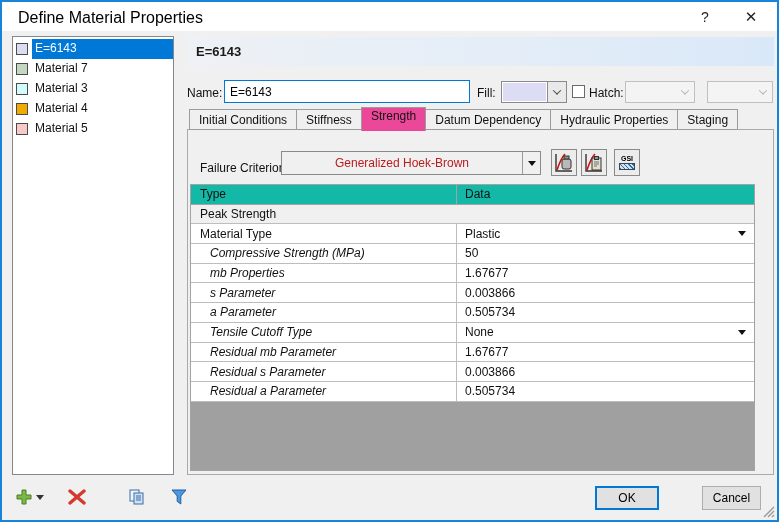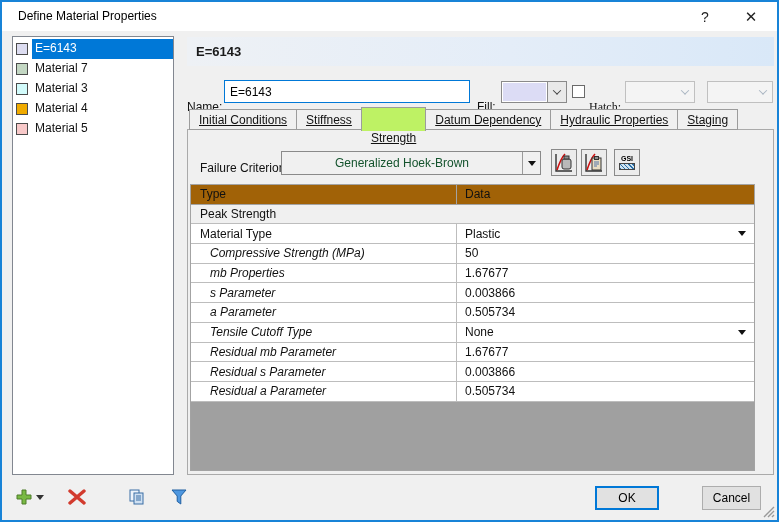--- a/index.html
+++ b/index.html
@@ -4,21 +4,21 @@
 <style>
   * { margin:0; padding:0; box-sizing:border-box; }
   html,body { width:779px; height:522px; }
   body { font-family:"Liberation Sans","DejaVu Sans",sans-serif; font-size:12px; color:#111; }
 
   .dialog { position:relative; width:779px; height:522px; background:#f0f0f0;
             border:2px solid #1883d7; overflow:hidden; }
 
   
   .titlebar { position:absolute; left:0; top:0; right:0; height:29px; background:#ffffff; }
-  .title { position:absolute; left:16px; top:7px; font-size:12px; color:#000; }
+  .title { position:absolute; left:16px; top:7px; font-size:16px; color:#000; }
   .cap-btn { position:absolute; top:0; width:40px; height:29px; display:flex; align-items:center;
              justify-content:center; font-size:14px; color:#222; cursor:pointer; }
   .help-btn { right:52px; }
   .close-btn { right:6px; font-size:15px; }
 
   
   .listbox { position:absolute; left:10px; top:34px; width:162px; height:439px;
              background:#fff; border:1px solid #828790; padding-top:2px; }
   .mat-item { display:flex; align-items:center; height:20px; padding-left:3px; cursor:default; }
   .swatch { width:12px; height:12px; border:1px solid #4b4b4b; flex:0 0 12px; margin-right:4px; background:#fff; }
@@ -34,75 +34,75 @@
   .sp { width:18px; }
 
   
   .header-band { position:absolute; left:185px; top:35px; width:587px; height:29px;
                  background:linear-gradient(to right,#eef1f5 0%,#e4edf8 55%,#d9e8f8 100%);
                  display:flex; align-items:center; padding-left:9px;
                  font-weight:bold; font-size:13px; color:#1a1a1a; }
 
   
   .name-row { position:absolute; left:185px; top:78px; width:587px; height:26px; }
-  .lbl { position:absolute; top:20px; }
+  .lbl { position:absolute; top:6px; }
   .name-lbl { left:0; }
   .name-input { position:absolute; left:37px; top:0; width:246px; height:23px; border:1px solid #0078d7;
                 background:#fff; font-family:inherit; font-size:12px; padding:0 5px; color:#000; }
   .fill-lbl { left:290px; }
   .fill-combo { position:absolute; left:314px; top:1px; width:66px; height:22px; border:1px solid #8a8a8a;
                 background:#fff; display:flex; cursor:pointer; }
   .fill-swatch { flex:1; margin:1px; }
   .fill-arrow-btn { width:19px; background:#e9e9e9; border-left:1px solid #8a8a8a;
                     display:flex; align-items:center; justify-content:center; }
   .chev { width:6px; height:6px; border-right:1.6px solid #444; border-bottom:1.6px solid #444;
           transform:rotate(45deg) translate(-1px,-1px); }
   .chev.dis { border-color:#aab6c2; }
   .hatch-box { position:absolute; left:385px; top:5px; width:13px; height:13px; border:1px solid #6a6a6a;
                background:#fff; cursor:pointer; }
-  .hatch-lbl { left:402px;font-family:Liberation Serif, serif; }
+  .hatch-lbl { left:402px; }
   .combo-dis { position:absolute; top:1px; height:22px; border:1px solid #c0c0c0; background:#f4f4f4;
                display:flex; align-items:center; justify-content:flex-end; padding-right:6px; }
   .combo-dis.a { left:438px; width:70px; }
   .combo-dis.b { left:520px; width:66px; }
 
   
-  .tabstrip { position:absolute; left:187px; top:107px; height:39px; display:flex; z-index:2;text-decoration:underline; }
+  .tabstrip { position:absolute; left:187px; top:107px; height:39px; display:flex; z-index:2; }
   .tab { height:21px; padding:3px 9px 0 9px; background:#f0f0f0; border:1px solid #9c9c9c;
          border-left:none; cursor:pointer; white-space:nowrap; }
   .tab:first-child { border-left:1px solid #9c9c9c; }
-  .tab.active { position:relative; top:-2px; height:24px; padding-top:23px; background:#bef264;
+  .tab.active { position:relative; top:-2px; height:24px; padding-top:1px; background:#ec4899;
                 border:1px solid #9c9c9c; border-bottom:none; z-index:3; margin-left:-1px; }
 
   .tabpage { position:absolute; left:185px; top:127px; width:587px; height:346px;
              background:#f0f0f0; border:1px solid #aaaaaa; }
 
   
   .fc-lbl { position:absolute; left:12px; top:31px; }
   .fc-combo { position:absolute; left:93px; top:21px; width:260px; height:24px; background:#f0f0f0;
               border:1px solid #8a8a8a; display:flex; cursor:pointer; }
-  .fc-value { flex:1; display:flex; align-items:center; justify-content:center; color:#14532d; }
+  .fc-value { flex:1; display:flex; align-items:center; justify-content:center; color:#b91c1c; }
   .fc-arrow { width:18px; border-left:1px solid #9a9a9a; display:flex; align-items:center; justify-content:center; }
   .tri-down { width:0; height:0; border-left:4px solid transparent; border-right:4px solid transparent;
               border-top:5px solid #111; }
   .icon-btn { position:absolute; top:19px; width:26px; height:27px; background:#ececec;
               border:1px solid #8a8a8a; display:flex; align-items:center; justify-content:center; cursor:pointer; }
   .icon-btn.b1 { left:363px; }
   .icon-btn.b2 { left:393px; }
   .icon-btn.b3 { left:426px; }
   .gsi-inner { font-size:7px; font-weight:bold; line-height:7px; text-align:center; color:#000; }
   .gsi-grid { margin-top:1px; width:16px; height:7px;
               background:repeating-linear-gradient(45deg,#2a6fa8 0 1px,#cfe3f0 1px 3px);
               border:1px solid #444; }
 
   
   .prop-table { position:absolute; left:2px; top:54px; width:565px; height:287px;
                 border:1px solid #a3a3a3; background:#a0a0a0; display:flex; flex-direction:column; }
   .trow { display:flex; height:19.7px; flex:0 0 auto; background:#fff; border-bottom:1px solid #bdbdbd; }
-  .trow.head { background:#a16207; border-bottom:1px solid #a3a3a3; }
+  .trow.head { background:#14b8a6; border-bottom:1px solid #a3a3a3; }
   .trow.section { background:#f0f0f0; }
   .tcell { display:flex; align-items:center; overflow:hidden; white-space:nowrap; }
   .tcell.type { width:266px; border-right:1px solid #bdbdbd; padding-left:9px; }
   .trow.head .tcell.type { border-right:1px solid #a3a3a3; }
   .tcell.type.indent { padding-left:19px;font-style:italic; }
   .tcell.data { flex:1; padding-left:8px; position:relative; }
   .tcell.section-label { flex:1; padding-left:9px; }
   .cell-arrow { position:absolute; right:8px; top:7px; }
   .table-filler { flex:1; background:#a0a0a0; }
 

